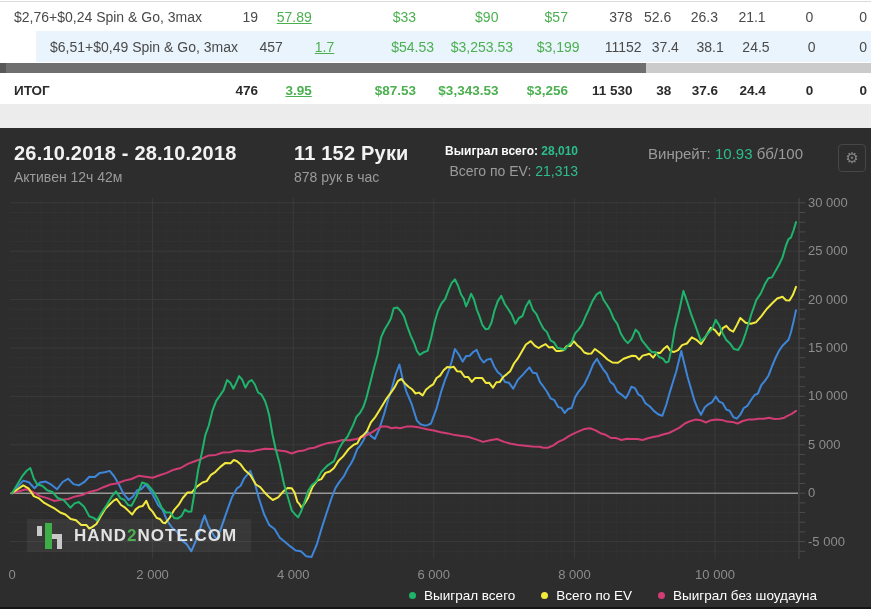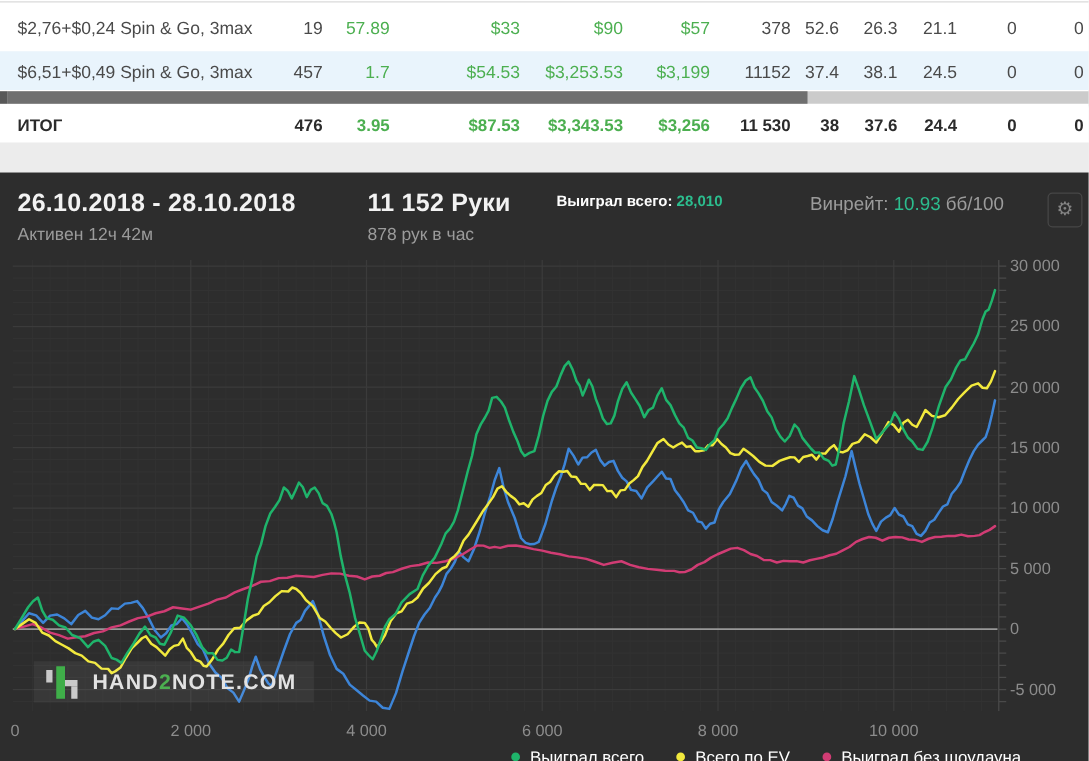--- a/index.html
+++ b/index.html
@@ -2,26 +2,26 @@
 <html><head>
 <meta charset="utf-8">
 <style>
   * { margin:0; padding:0; box-sizing:border-box; }
   body { font-family:"Liberation Sans", sans-serif; background:#fff; }
   .screen { position:relative; width:871px; height:609px; overflow:hidden; background:#fff; }
 
   
   .table-area { background:#fff; padding-top:1px; }
   .trow { display:flex; align-items:center; font-size:14px; color:#4a4a4a; background:#fff; }
-  .trow.r0 { height:40px; border-top:1px solid #dadada; }
-  .trow.r1 { height:31px; background:#e9f4fc; }
+  .trow.r0 { height:30px; border-top:1px solid #dadada; }
+  .trow.r1 { height:31px; background:#e9f4fc;margin-left:36px; }
   .trow.total { height:28px; font-weight:bold; color:#2b2b2b; font-size:13.5px; }
   .trow span { display:block; text-align:right; padding-right:8px; white-space:nowrap; overflow:visible; }
   .trow .c0 { width:230px; text-align:left; padding-left:14px; padding-right:0; }
-  .trow .c1 { width:38px; } .trow .c2 { width:54px; } .trow .c3 { width:105px; }
+  .trow .c1 { width:38px; } .trow .c2 { width:54px;text-decoration:underline; } .trow .c3 { width:105px; }
   .trow .c4 { width:83px; } .trow .c5 { width:70px; } .trow .c6 { width:65px; }
   .trow .c7 { width:39px; } .trow .c8 { width:47px; } .trow .c9 { width:48px; }
   .trow .c10 { width:48px; } .trow .c11 { width:50px; padding-right:4px; }
   .trow .green { color:#4caf50; }
   .trow.total .green { font-weight:bold; }
 
   .hscroll { position:relative; height:10px; margin:1px 0 2px 0; background:#cbcbcb; }
   .hscroll .thumb { position:absolute; left:6px; top:0; width:640px; height:10px; background:#6f6f6f; }
   .hscroll .cap { position:absolute; left:0; top:0; width:6px; height:10px; background:#585858; }
 
@@ -134,20 +134,24 @@
 
     <div class="hblock2">
       <div class="h-main">11 152 Руки</div>
       <div class="h-sub">878 рук в час</div>
     </div>
 
     <div class="hblock3">
       <div class="line1">
         <span>Выиграл всего:</span>
         <span class="val-green">28,010</span>
+      </div>
+      <div class="line2">
+        <span>Всего по EV:</span>
+        <span class="val-green">21,313</span>
       </div>
     </div>
 
     <div class="hblock4">
       <div class="row1">
         <span>Винрейт:</span>
         <span class="val-green">10.93</span>
         <span>бб/100</span>
       </div>
     </div>

